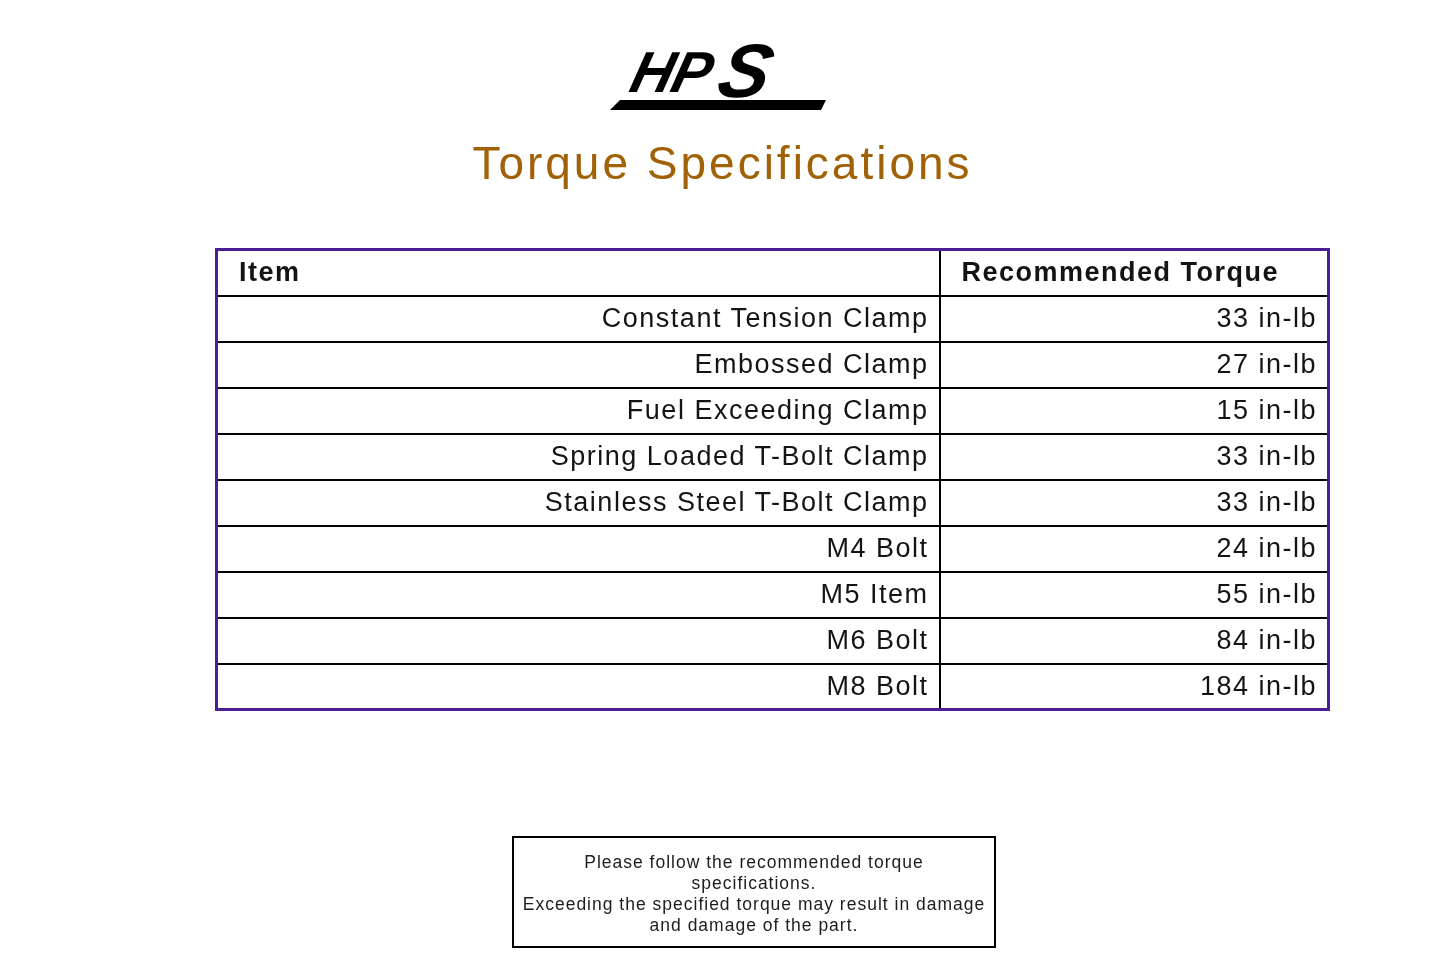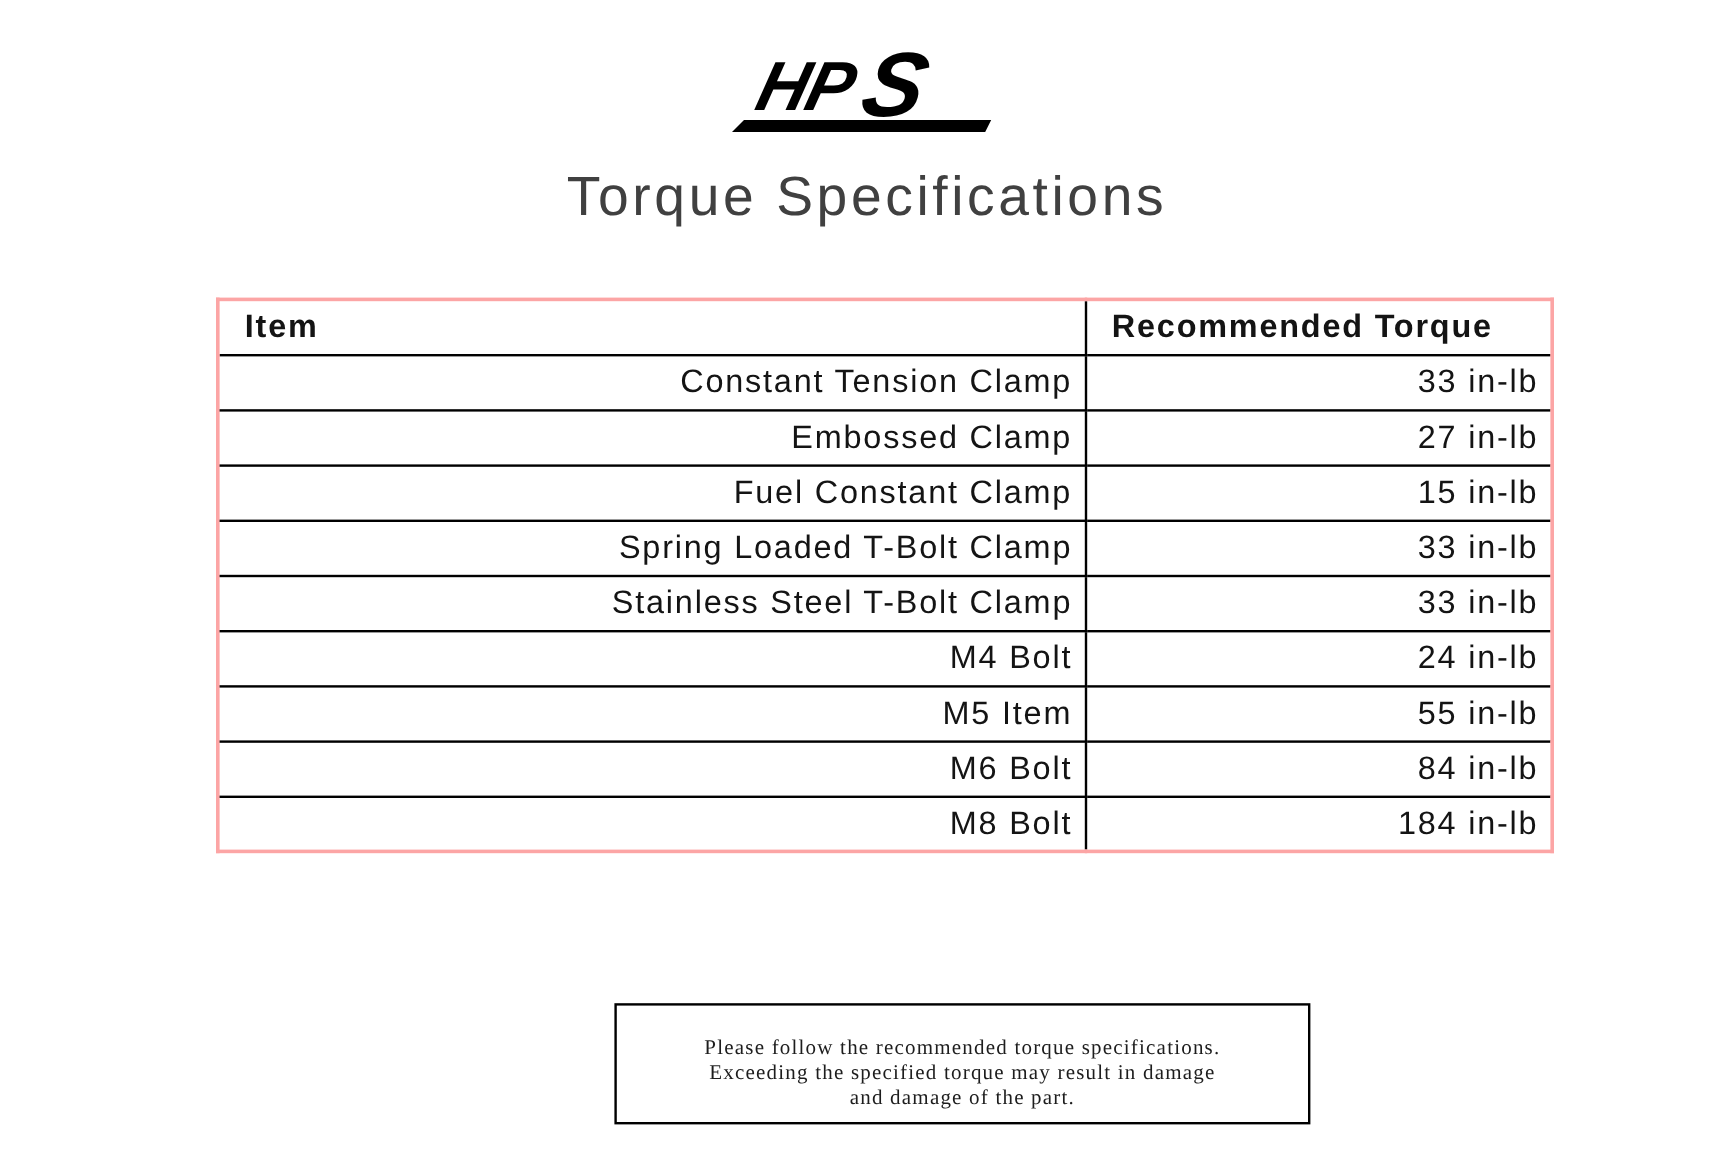--- a/index.html
+++ b/index.html
@@ -24,21 +24,21 @@
 
   
   .title {
     position: absolute;
     left: 0;
     top: 136px;
     width: 1445px;
     text-align: center;
     font-size: 46px;
     letter-spacing: 3px;
-    color: #404040;
+    color: #a16207;
     font-weight: 400;
   }
 
   
   .spec-table {
     position: absolute;
     left: 180px;
     top: 248px;
     width: 1112px;
     border-collapse: collapse;
@@ -51,34 +51,33 @@
     height: 46px;
     padding: 0 10px 0 21px;
     font-size: 27px;
     letter-spacing: 1.5px;
     text-align: left;
     vertical-align: middle;
     color: #141414;
     white-space: nowrap;
     overflow: hidden;
   }
-  .spec-table { border: 3px solid #fca5a5; }
+  .spec-table { border: 3px solid #4c1d95; margin-left: 35px; }
   .spec-table th { font-weight: 700; }
   .spec-table td { font-weight: 400; text-align: right; }
 
   
   .note-box {
     position: absolute;
     left: 512px;
     top: 836px;
-    width: 580px;
+    width: 484px;
     border: 2.5px solid #000000;
-    padding: 24px 6px 10px 6px;
+    padding: 14px 6px 10px 6px;
     text-align: center;
-    font-family: Liberation Serif, serif;
   }
   .note-line {
     font-size: 17.5px;
     letter-spacing: 1px;
     line-height: 21px;
     color: #1d1d1d;
   }
 </style>
 </head>
 <body>
@@ -111,21 +110,21 @@
   <tbody>
     <tr>
       <td>Constant Tension Clamp</td>
       <td>33 in-lb</td>
     </tr>
     <tr>
       <td>Embossed Clamp</td>
       <td>27 in-lb</td>
     </tr>
     <tr>
-      <td>Fuel Constant Clamp</td>
+      <td>Fuel Exceeding Clamp</td>
       <td>15 in-lb</td>
     </tr>
     <tr>
       <td>Spring Loaded T-Bolt Clamp</td>
       <td>33 in-lb</td>
     </tr>
     <tr>
       <td>Stainless Steel T-Bolt Clamp</td>
       <td>33 in-lb</td>
     </tr>

